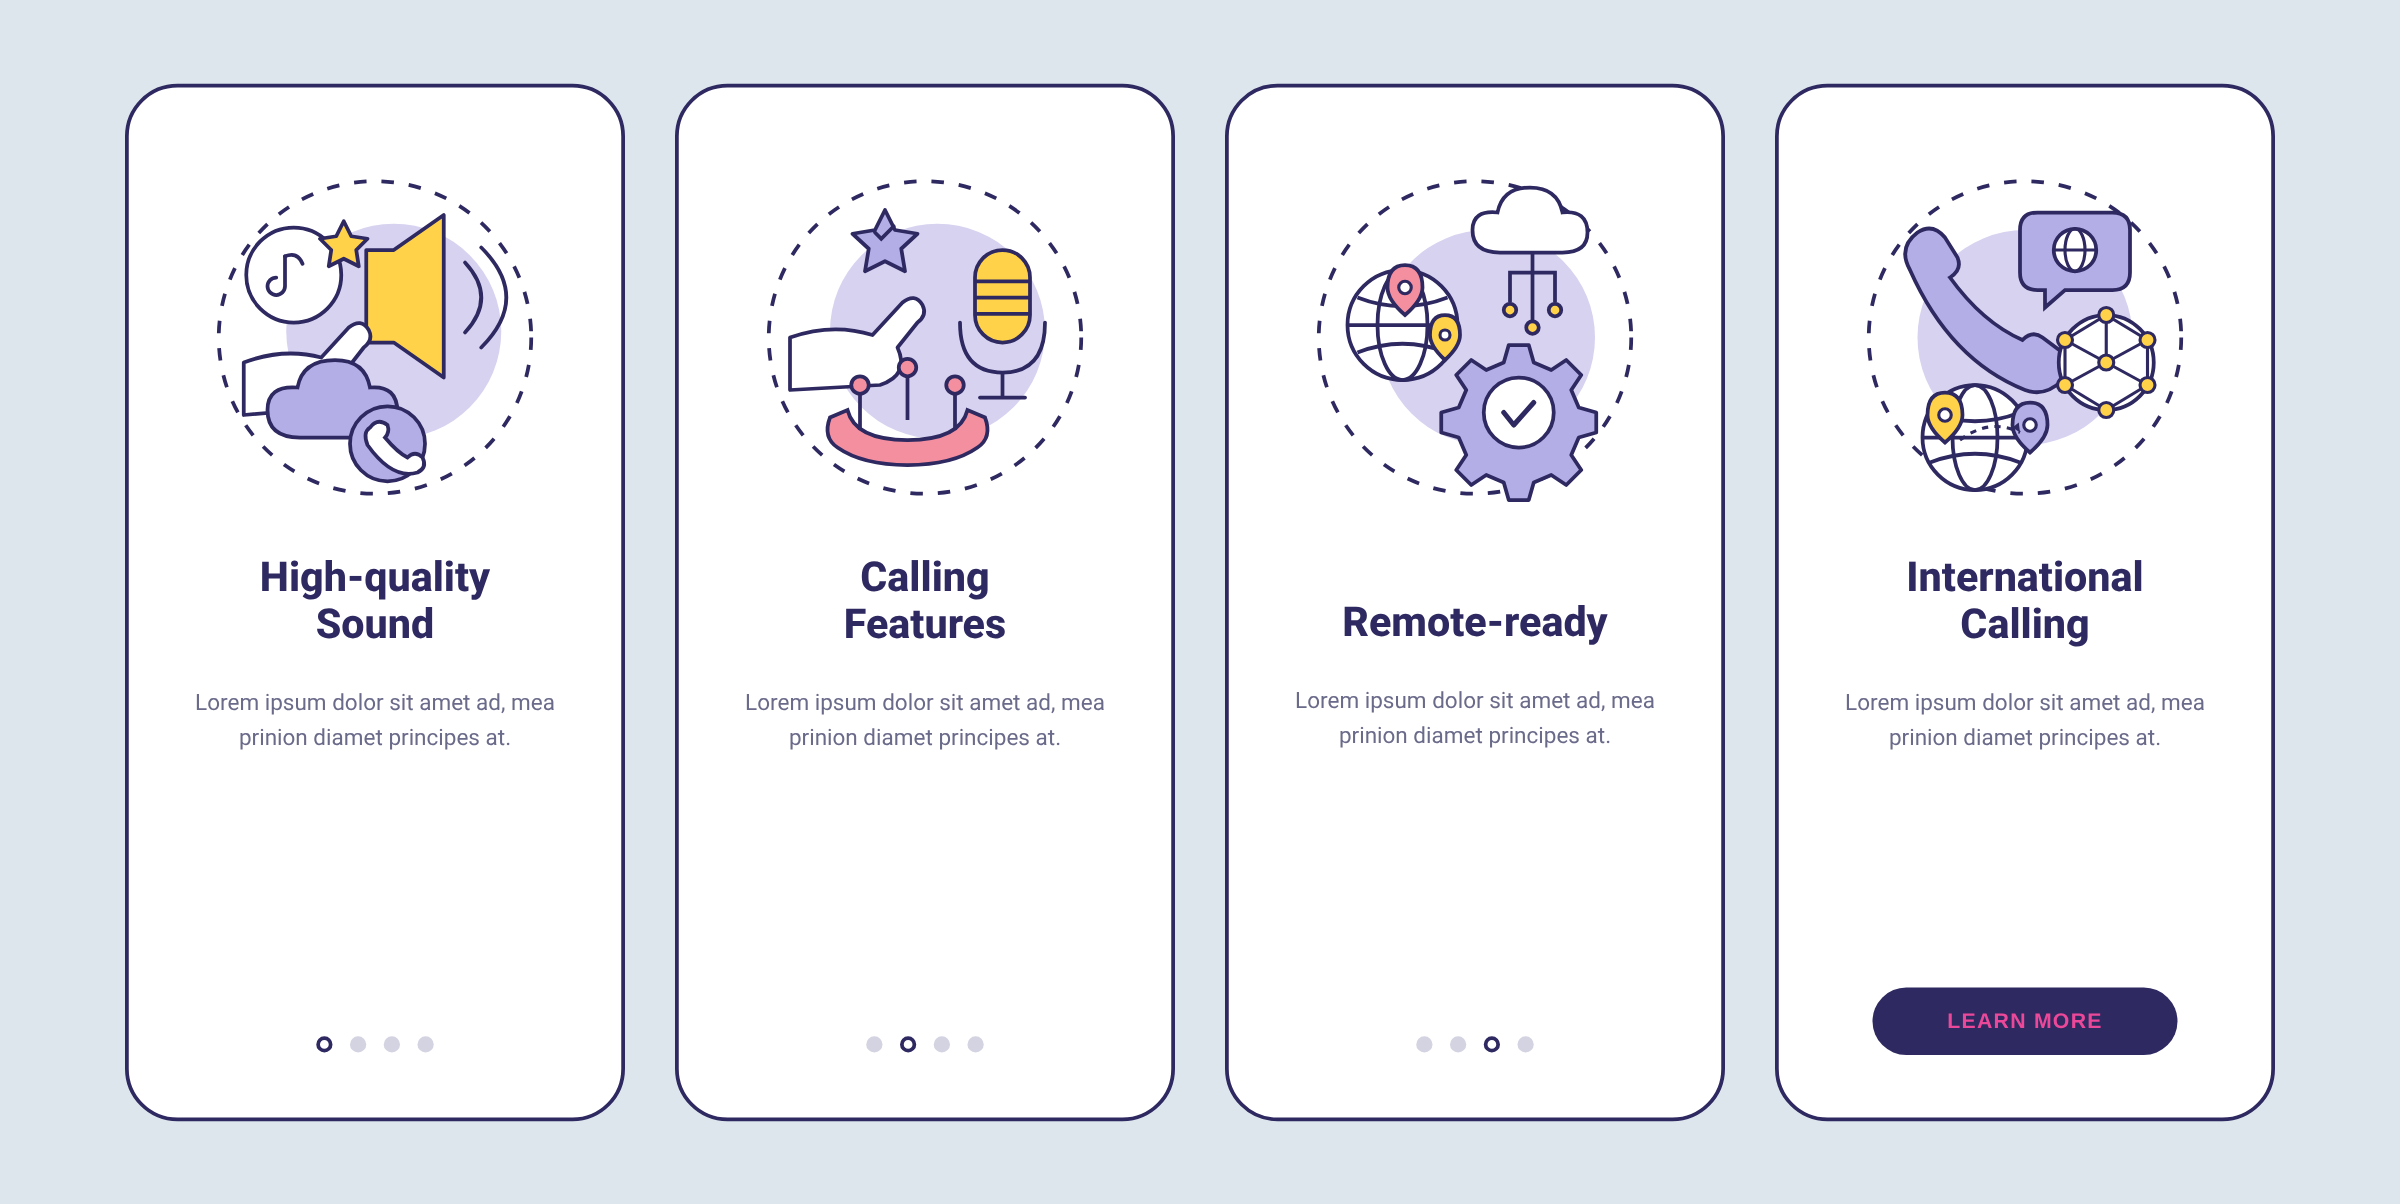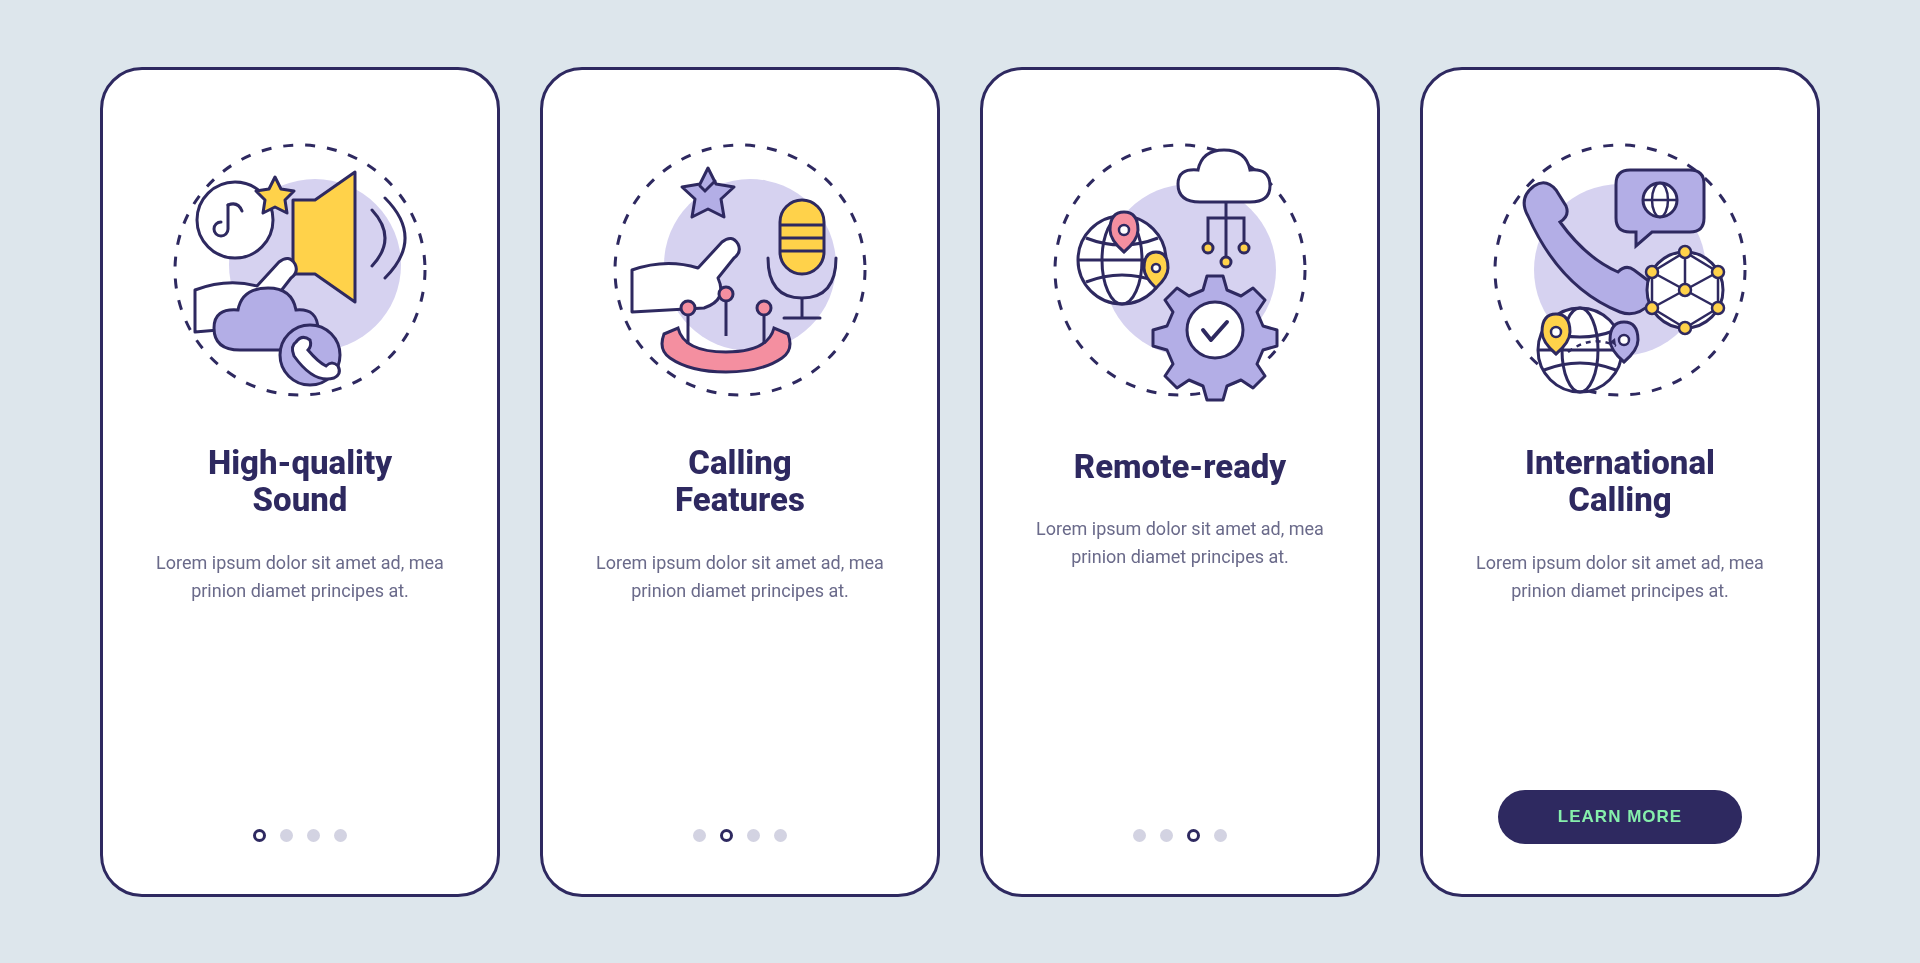--- a/index.html
+++ b/index.html
@@ -65,21 +65,21 @@
     height: 13px;
     border-radius: 50%;
     background: #d3d3e2;
   }
   .dot.active {
     background: transparent;
     border: 3px solid #2e2960;
   }
   .cta {
     background: #2e2960;
-    color: #86efac;
+    color: #ec4899;
     font-size: 17px;
     font-weight: 700;
     letter-spacing: 1px;
     border: none;
     padding: 17px 60px;
     border-radius: 40px;
     cursor: pointer;
     margin-bottom: 4px;
   }
   svg { overflow: visible; }
@@ -189,21 +189,21 @@
         <circle cx="204" cy="118" r="5" fill="#ffd24a" stroke="#2e2960" stroke-width="3"></circle>
         <circle cx="186" cy="132" r="5" fill="#ffd24a" stroke="#2e2960" stroke-width="3"></circle>
 
         <g transform="translate(175 200)">
           <path d="M-8 -54 h16 l4 14 14 6 12 -8 12 12 -8 12 6 14 14 4 v16 l-14 4 -6 14 8 12 -12 12 -12 -8 -14 6 -4 14 h-16 l-4 -14 -14 -6 -12 8 -12 -12 8 -12 -6 -14 -14 -4 v-16 l14 -4 6 -14 -8 -12 12 -12 12 8 14 -6 z" fill="#b3aee6" stroke="#2e2960" stroke-width="3" stroke-linejoin="round"></path>
           <circle cx="0" cy="0" r="28" fill="#fff" stroke="#2e2960" stroke-width="3"></circle>
           <path d="M-12 0 l8 10 16 -18" fill="none" stroke="#2e2960" stroke-width="4" stroke-linecap="round" stroke-linejoin="round"></path>
         </g>
       </svg>
     </div>
-    <h2 class="title" style="margin-top:20px">Remote-ready</h2>
+    <h2 class="title" style="margin-top:52px">Remote-ready</h2>
     <p class="desc">Lorem ipsum dolor sit amet ad, mea prinion diamet principes at.</p>
     <div class="spacer"></div>
     <div class="dots">
       <span class="dot"></span>
       <span class="dot"></span>
       <span class="dot active"></span>
       <span class="dot"></span>
     </div>
   </div>
 

